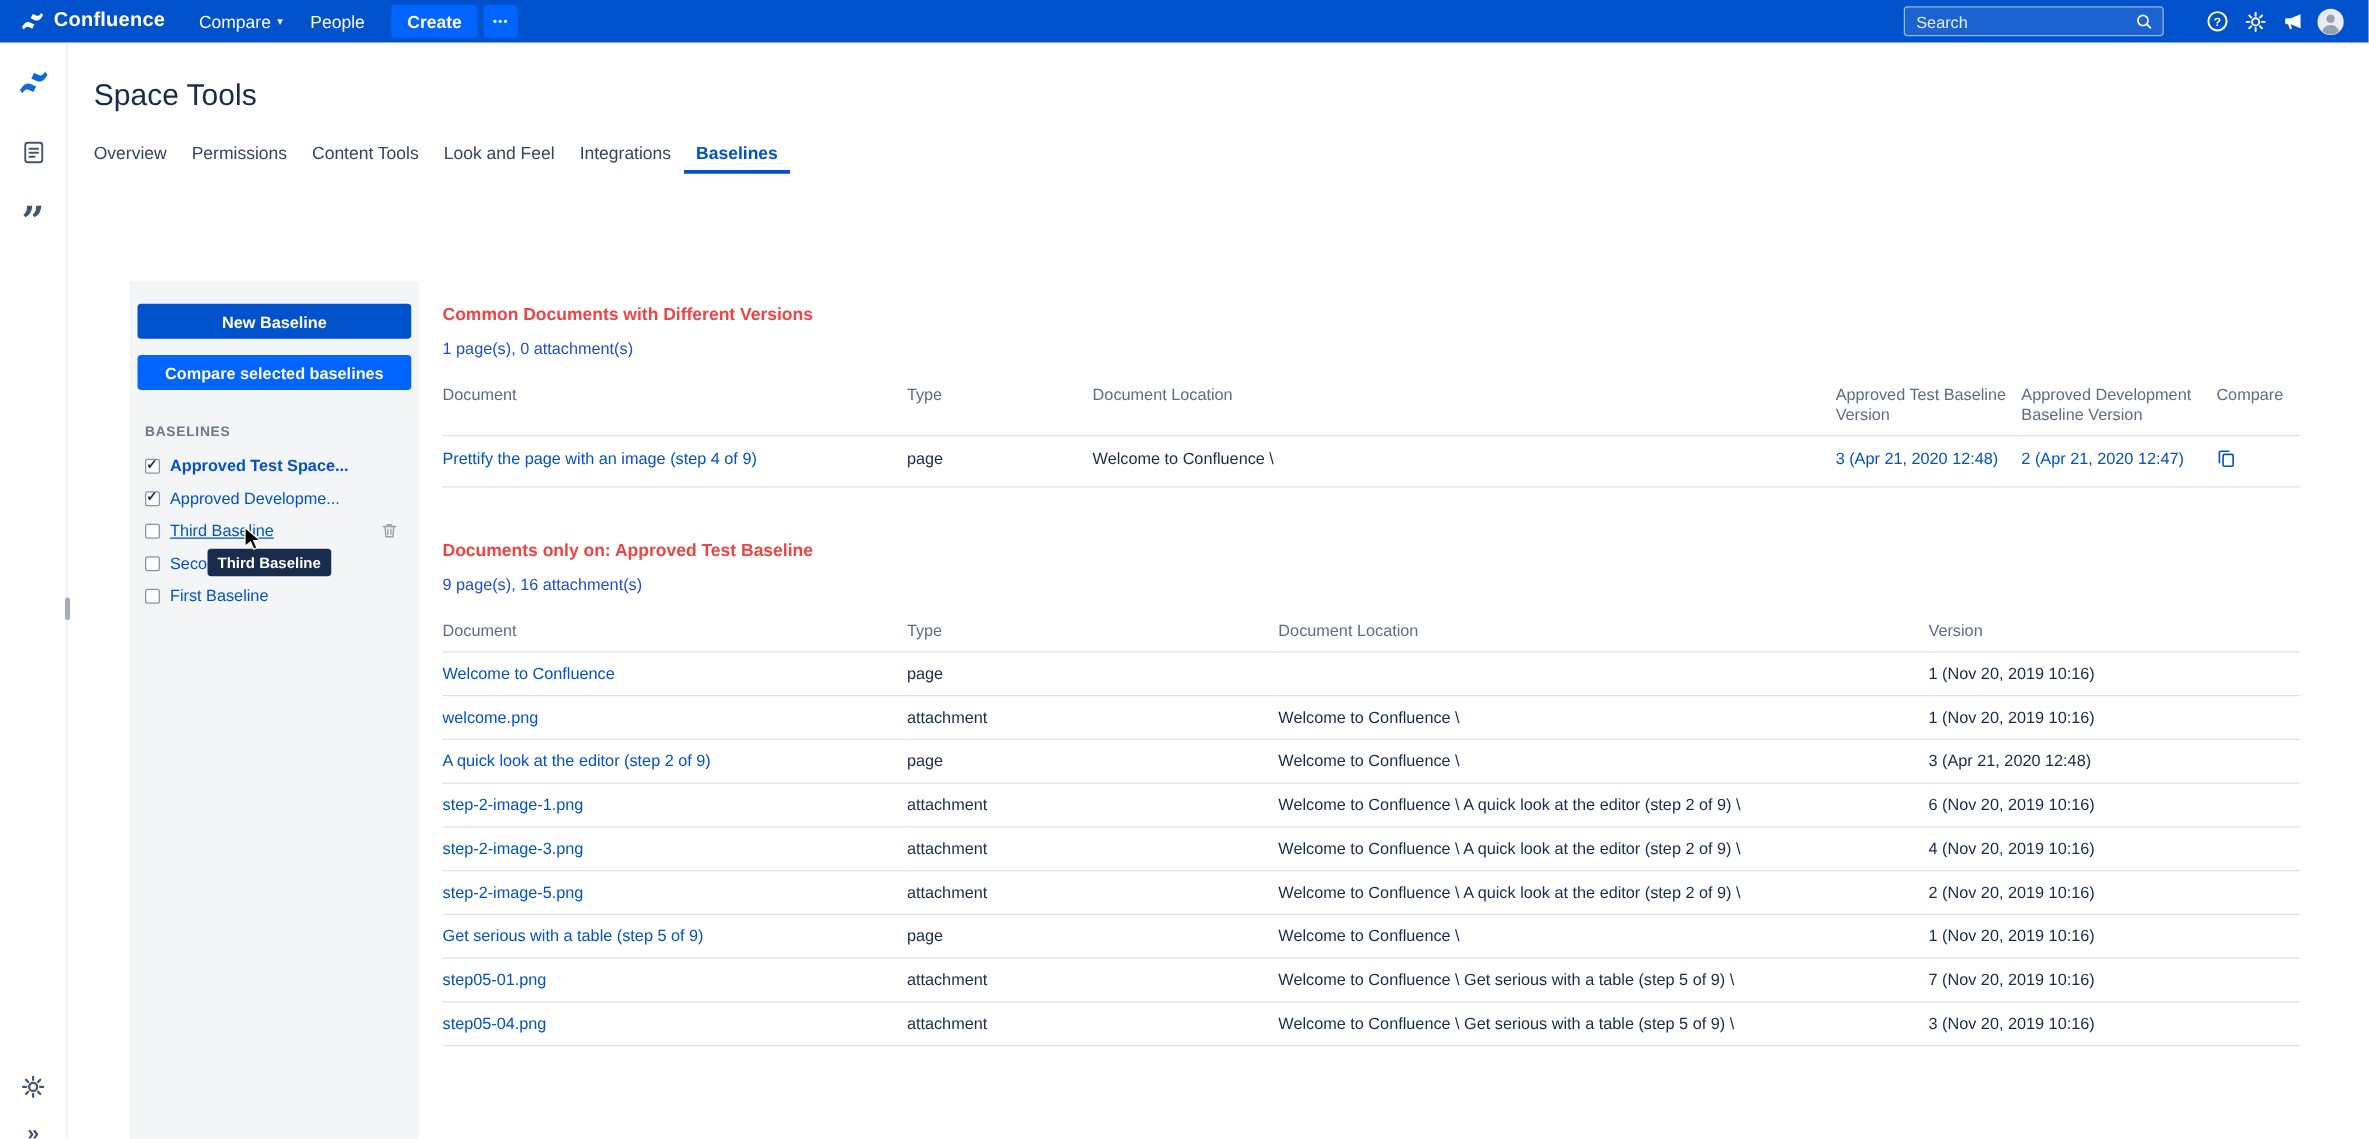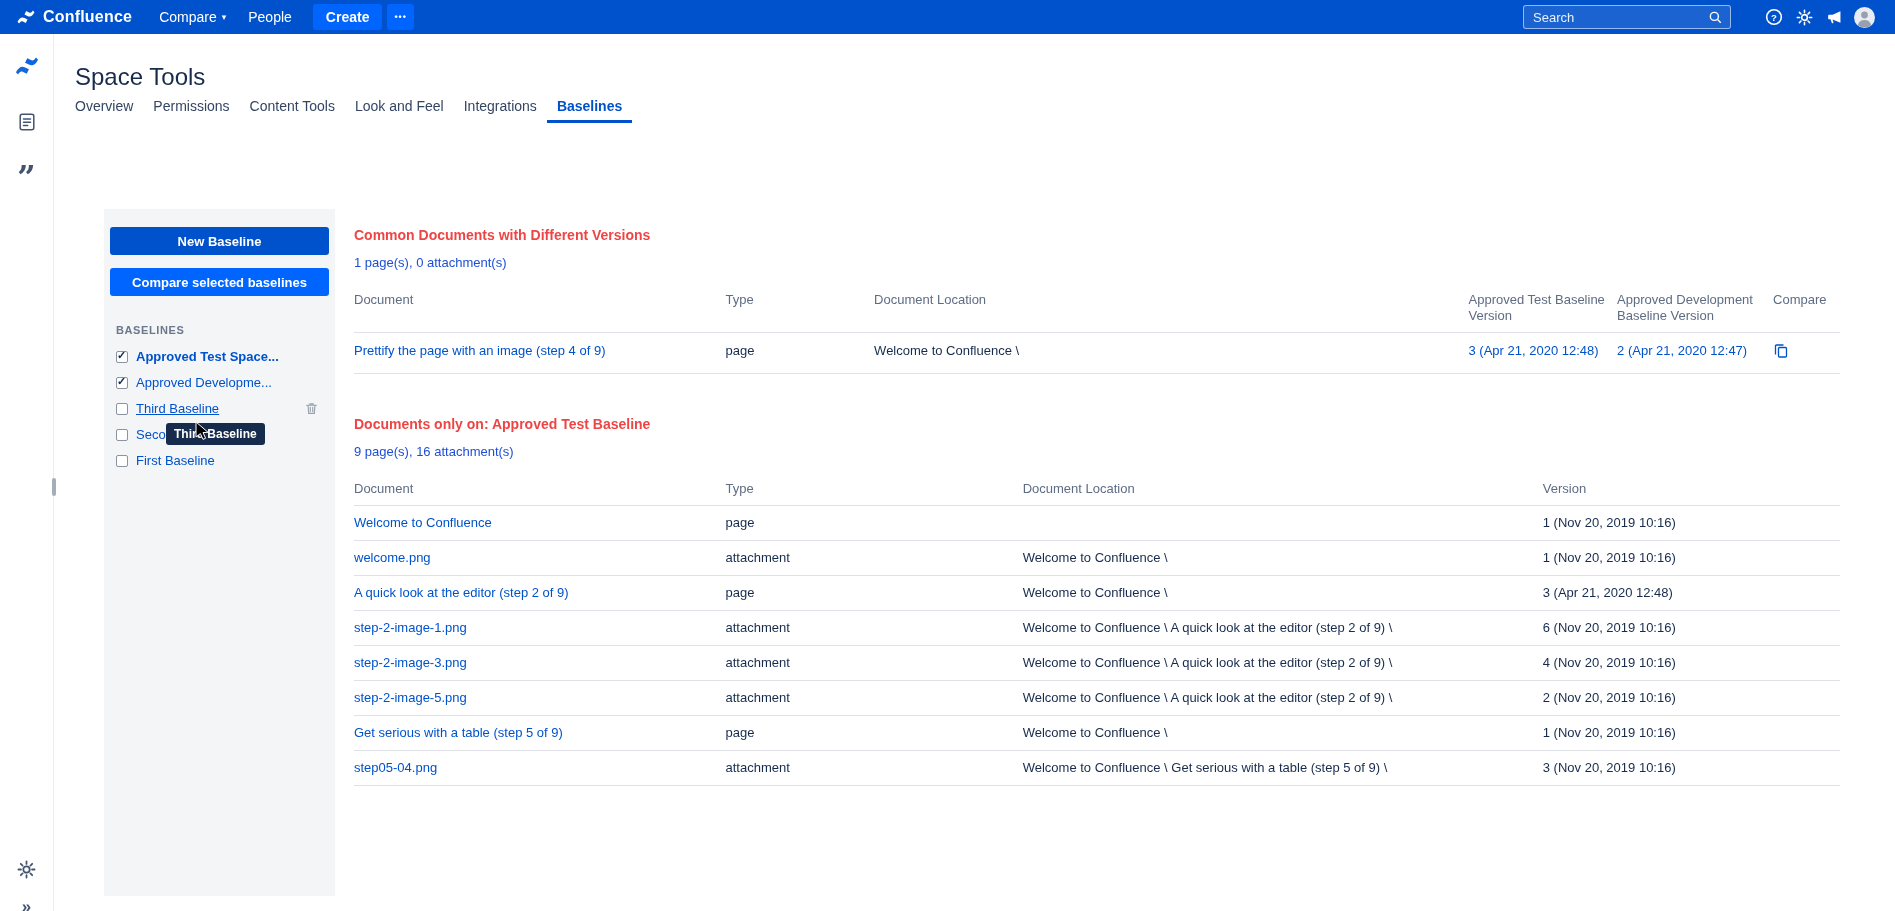--- a/index.html
+++ b/index.html
@@ -41,21 +41,21 @@
     line-height:14px; height:16px; display:block; }
   .iconbar-bottom { margin-top:auto; display:flex; flex-direction:column; align-items:center;
     gap:10px; margin-bottom:-10px; }
   .expand-glyph { font-size:17px; color:#44546F; font-weight:700; }
   .sidebar-grip { position:absolute; left:52px; top:444px; width:4px; height:18px;
     background:#A5ADBA; border-radius:2px; cursor:col-resize; z-index:5; }
 
   
   .content { flex:1; padding-left:21px; position:relative; min-width:0; }
   .page-title { font-size:24px; font-weight:500; color:#172B4D; margin-top:28px; line-height:30px; }
-  .tabs { display:flex; }
+  .tabs { display:flex; margin-top:16px; }
   .tab { font-size:14px; color:#344563; padding:6px 10px 9px; cursor:pointer; }
   .tab:first-child { padding-left:0; }
   .tab.active { color:#0052CC; font-weight:600; box-shadow:inset 0 -3px 0 #0052CC; }
 
   .workspace { display:flex; margin-top:86px; align-items:flex-start; }
 
   
   .left-panel { width:231px; margin-left:29px; background:#F4F5F7; min-height:687px;
     padding:18px 6px 24px; position:relative; flex-shrink:0; }
   .panel-btn { display:block; width:100%; height:28px; border:none; border-radius:3px;
@@ -347,20 +347,26 @@
                   <td>Welcome to Confluence \ A quick look at the editor (step 2 of 9) \</td>
                   <td>2 (Nov 20, 2019 10:16)</td>
                 </tr>
                 <tr>
                   <td><a href="#" class="cell-link">Get serious with a table (step 5 of 9)</a></td>
                   <td>page</td>
                   <td>Welcome to Confluence \</td>
                   <td>1 (Nov 20, 2019 10:16)</td>
                 </tr>
                 <tr>
+                  <td><a href="#" class="cell-link">step05-01.png</a></td>
+                  <td>attachment</td>
+                  <td>Welcome to Confluence \ Get serious with a table (step 5 of 9) \</td>
+                  <td>7 (Nov 20, 2019 10:16)</td>
+                </tr>
+                <tr>
                   <td><a href="#" class="cell-link">step05-04.png</a></td>
                   <td>attachment</td>
                   <td>Welcome to Confluence \ Get serious with a table (step 5 of 9) \</td>
                   <td>3 (Nov 20, 2019 10:16)</td>
                 </tr>
               </tbody>
           </table>
         </section>
 
       </div>

